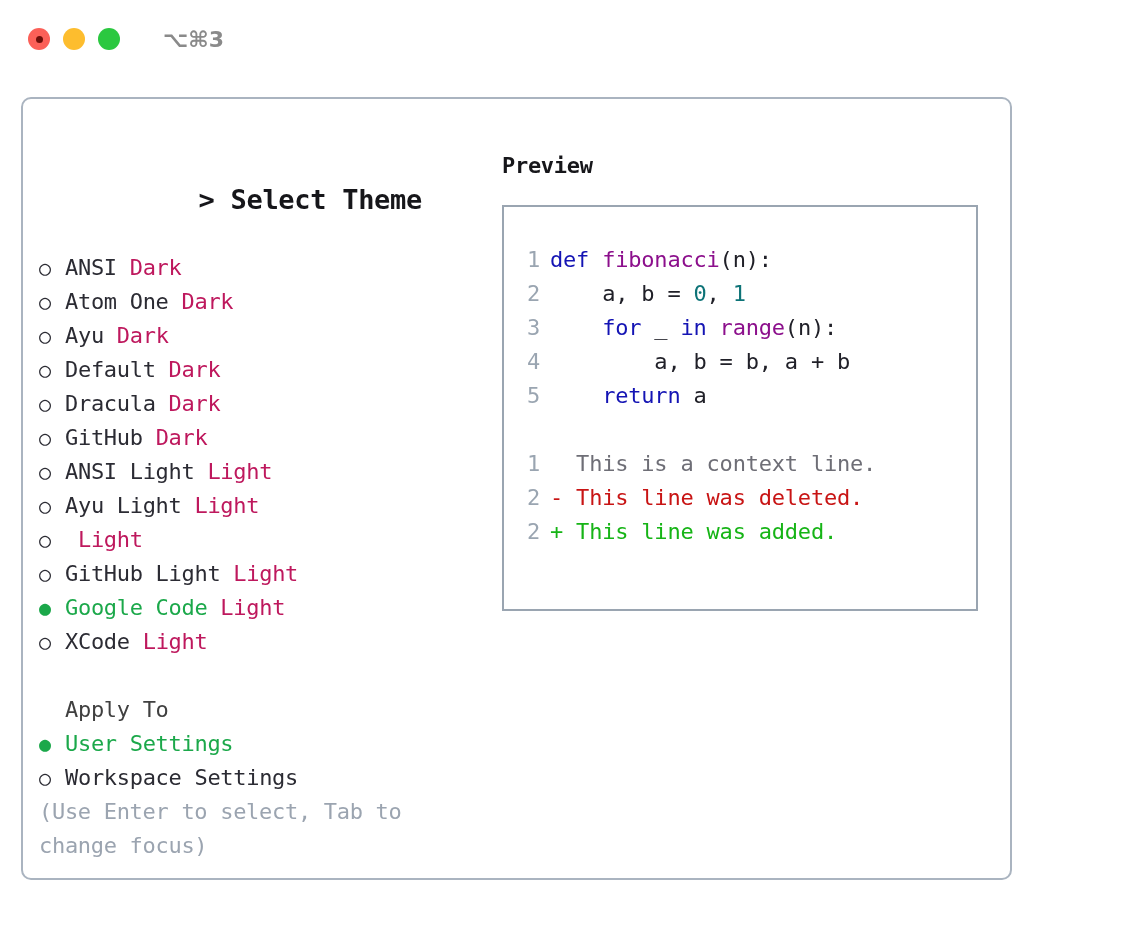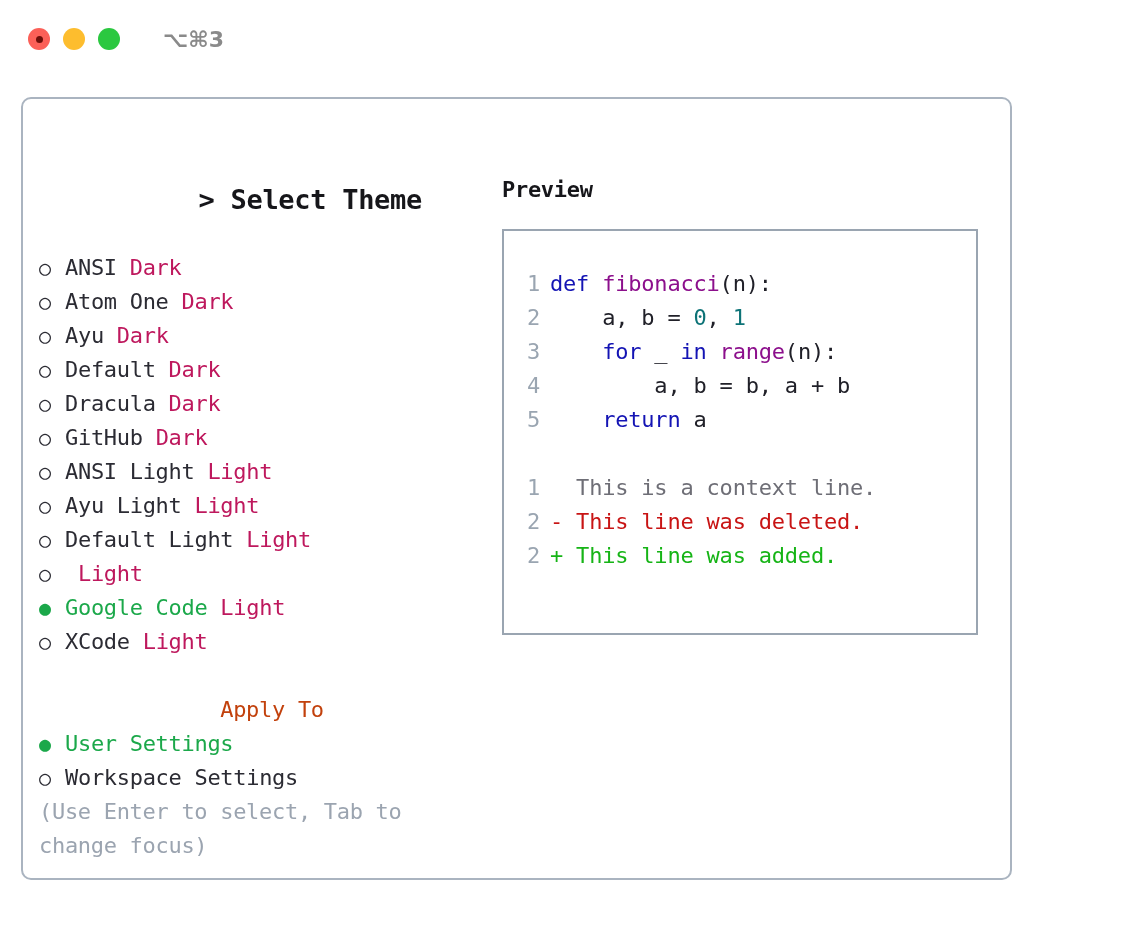--- a/index.html
+++ b/index.html
@@ -133,26 +133,25 @@
   }
   .opt-row.selected .opt-label {
     color: #1ba84a;
   }
   .opt-tag {
     color: #be185d;
   }
 
   .group-header {
     font-size: 22px;
-    color: #c2410c;
+    color: #404040;
     line-height: 34px;
     white-space: pre;
     padding-left: 26px;
     letter-spacing: -0.3px;
-    text-align: center;
   }
 
   .spacer-lg { height: 34px; }
 
   #hint {
     font-size: 22px;
     line-height: 34px;
     color: #9ba4b0;
     width: 420px;
     letter-spacing: -0.3px;
@@ -165,21 +164,20 @@
     top: 50px;
     width: 490px;
   }
 
   #preview-title {
     font-size: 22px;
     font-weight: 700;
     color: #16161a;
     line-height: 34px;
     letter-spacing: -0.3px;
-    margin-top: 24px;
   }
 
   #preview-box {
     margin-top: 22px;
     width: 476px;
     height: 406px;
     border: 2px solid #9aa5b1;
     box-sizing: border-box;
     background: #ffffff;
     padding: 36px 0 0 0;
@@ -239,22 +237,22 @@
 
         <div id="theme-list">
             <div class="opt-row"><span class="marker">○</span><span class="opt-label">ANSI</span><span> </span><span class="opt-tag">Dark</span></div>
             <div class="opt-row"><span class="marker">○</span><span class="opt-label">Atom One</span><span> </span><span class="opt-tag">Dark</span></div>
             <div class="opt-row"><span class="marker">○</span><span class="opt-label">Ayu</span><span> </span><span class="opt-tag">Dark</span></div>
             <div class="opt-row"><span class="marker">○</span><span class="opt-label">Default</span><span> </span><span class="opt-tag">Dark</span></div>
             <div class="opt-row"><span class="marker">○</span><span class="opt-label">Dracula</span><span> </span><span class="opt-tag">Dark</span></div>
             <div class="opt-row"><span class="marker">○</span><span class="opt-label">GitHub</span><span> </span><span class="opt-tag">Dark</span></div>
             <div class="opt-row"><span class="marker">○</span><span class="opt-label">ANSI Light</span><span> </span><span class="opt-tag">Light</span></div>
             <div class="opt-row"><span class="marker">○</span><span class="opt-label">Ayu Light</span><span> </span><span class="opt-tag">Light</span></div>
-            <div class="opt-row"><span class="marker">○</span><span class="opt-label">Default Light</span><span> </span><span class="opt-tag">Light</span></div>
             <div class="opt-row"><span class="marker">○</span><span> </span><span class="opt-tag">Light</span></div>
+            <div class="opt-row"><span class="marker">○</span><span class="opt-label">GitHub Light</span><span> </span><span class="opt-tag">Light</span></div>
             <div class="opt-row selected"><span class="marker on">●</span><span class="opt-label">Google Code</span><span> </span><span class="opt-tag">Light</span></div>
             <div class="opt-row"><span class="marker">○</span><span class="opt-label">XCode</span><span> </span><span class="opt-tag">Light</span></div>
           </div>
 
         <div class="spacer-lg"></div>
 
         <div class="group-header">Apply To</div>
 
         <div id="apply-list">
             <div class="opt-row selected"><span class="marker on">●</span><span class="opt-label">User Settings</span></div>

